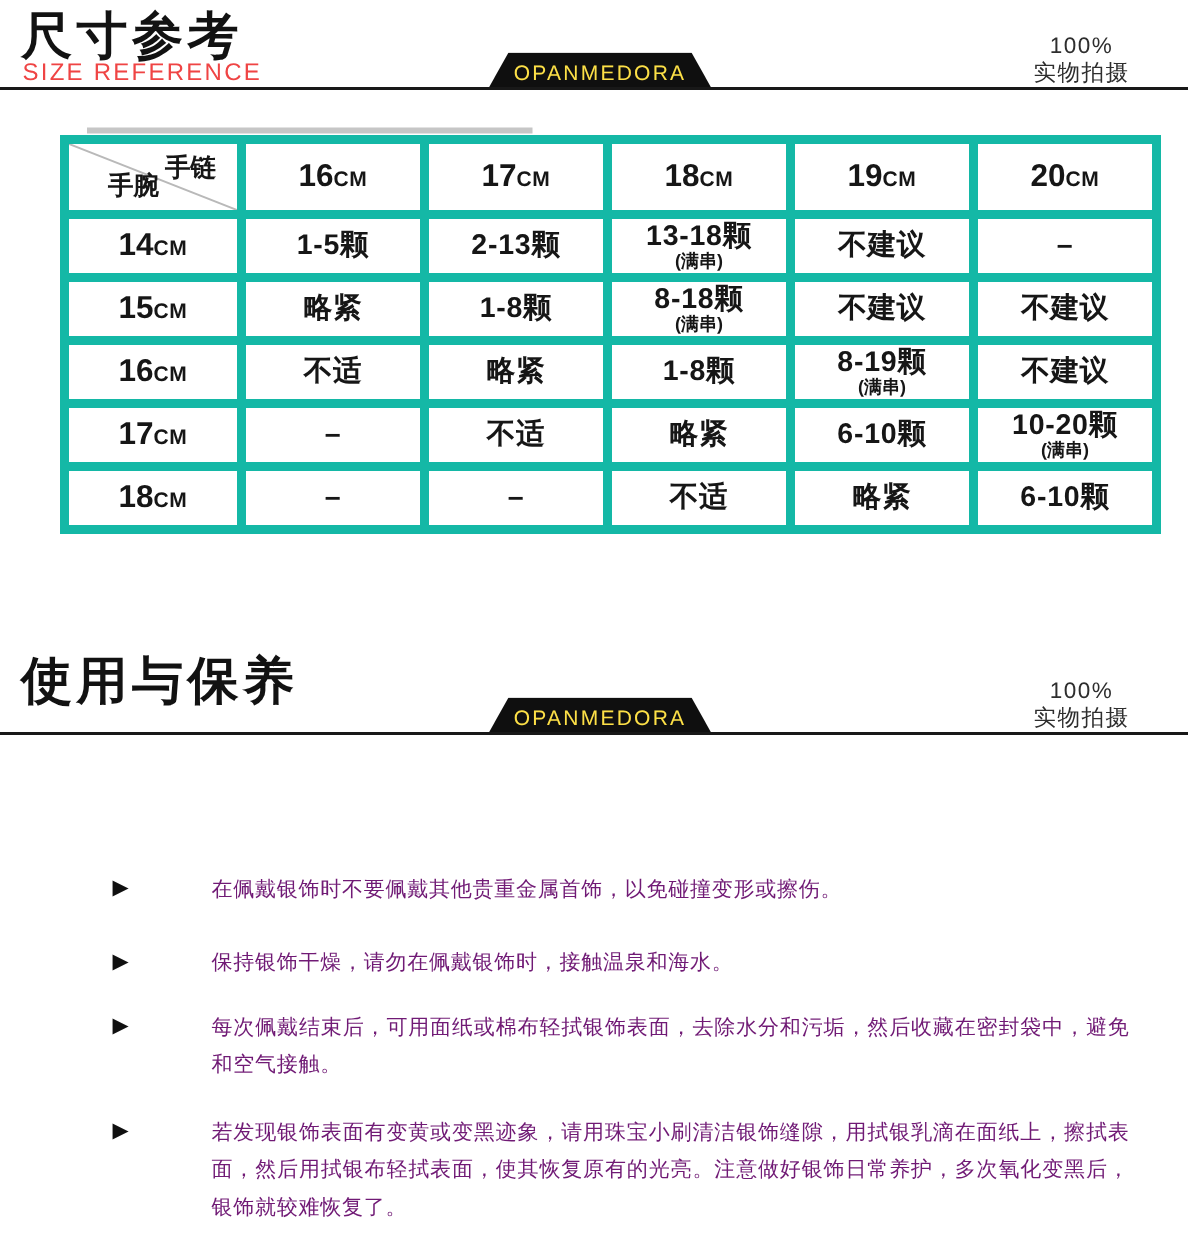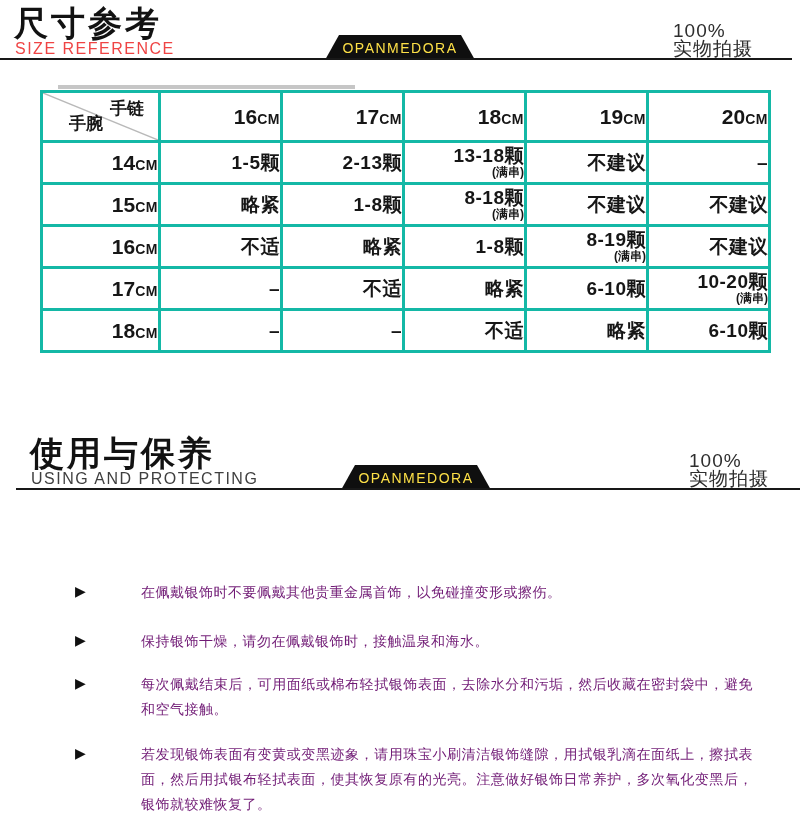--- a/index.html
+++ b/index.html
@@ -7,21 +7,21 @@
   body {
     width:800px; height:833px;
     font-family:"Liberation Sans","DejaVu Sans",sans-serif;
     color:#161616;
   }
   .page { position:relative; width:800px; height:833px; overflow:hidden; background:#fff; }
 
   
   .sec-header { position:absolute; left:0; width:768px; height:64px; }
   .sec-header.first { top:0; }
-  .sec-header.second { top:430px;margin-left:16px; }
+  .sec-header.second { top:430px; }
   .title-cn {
     position:absolute; left:14px; top:1px;
     font-size:34px; font-weight:bold; color:#121212; letter-spacing:3px;
     white-space:nowrap;
   }
   .title-en {
     position:absolute; left:15px; top:40px;
     font-size:16px; letter-spacing:1.5px; white-space:nowrap;
   }
   .title-en.light { color:#ef4444; }
@@ -29,32 +29,32 @@
   .divider { position:absolute; left:0; top:58px; width:792px; height:2px; background:#181818; }
   .banner {
     position:absolute; left:325px; top:35px; width:150px; height:25px;
     background:#0f0f0f;
     clip-path:polygon(14px 0, 136px 0, 150px 100%, 0 100%);
     display:flex; align-items:center; justify-content:center;
     color:#fde047; font-size:14px; letter-spacing:1.5px; white-space:nowrap;
   }
   .photo-note {
     position:absolute; right:15px; top:22px;
-    text-align:left; font-size:19px; color:#2e2e2e; line-height:18px;
+    text-align:center; font-size:15px; color:#2e2e2e; line-height:18px;
     letter-spacing:1px; white-space:nowrap;
   }
 
   
   .gray-bar { position:absolute; left:58px; top:85px; width:297px; height:4px; background:#c6c6c6; }
   table.size {
     position:absolute; left:40px; top:90px; width:728px;
     border-collapse:collapse; table-layout:fixed; color:#161616;
   }
   table.size td {
-    border:3px solid #14b8a6; text-align:right; vertical-align:middle;
+    border:6px solid #14b8a6; text-align:center; vertical-align:middle;
     font-weight:bold; padding:0; overflow:hidden;
   }
   table.size tr       { height:42px; }
   table.size tr.head  { height:50px; }
   .num  { font-size:21px; }
   .unit { font-size:14px; letter-spacing:0.5px; }
   .cell-main { font-size:19px; line-height:20px; letter-spacing:0.5px; }
   .cell-sub  { font-size:12px; line-height:13px; }
   .cell-sub:empty { display:none; }
   td.corner { position:relative; }
@@ -213,21 +213,20 @@
           </td>
         <td>
             <div class="cell-main">6-10颗</div>
           </td>
       </tr>
     </tbody>
   </table>
 
   <div class="sec-header second">
     <div class="title-cn">使用与保养</div>
-    <div class="title-en dark">USING AND PROTECTING</div>
     <div class="banner">
       <span>OPANMEDORA</span>
     </div>
     <div class="photo-note">
       <div>100%</div>
       <div>实物拍摄</div>
     </div>
     <div class="divider"></div>
   </div>
 

